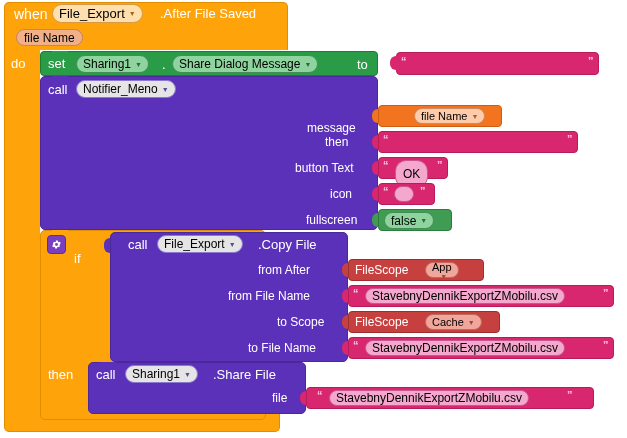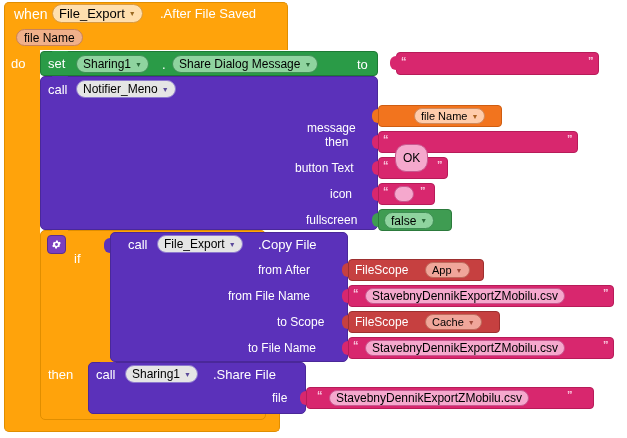--- a/index.html
+++ b/index.html
@@ -145,21 +145,21 @@
   <span class="lbl t-white" style="left:325px;top:136px;font-size:12px;">then</span>
   <div class="plug" style="left:372px;top:135px;height:14px;background:#d8276e;border-radius:6px 0 0 6px;"></div>
   <div class="blk txtblk" style="left:378px;top:131px;width:200px;height:22px;"></div>
   <span class="quote" style="left:383px;top:134px;">“</span>
   <span class="quote" style="left:567px;top:134px;">”</span>
 
   <span class="lbl t-white" style="left:295px;top:162px;font-size:12px;">button Text</span>
   <div class="plug" style="left:372px;top:161px;height:14px;background:#d8276e;border-radius:6px 0 0 6px;"></div>
   <div class="blk txtblk" style="left:378px;top:157px;width:70px;height:22px;"></div>
   <span class="quote" style="left:383px;top:160px;">“</span>
-  <div class="chip chip-pink" style="left:395px;top:144px;height:28px;padding:0 7px;font-size:12px;">
+  <div class="chip chip-pink" style="left:395px;top:160px;height:28px;padding:0 7px;font-size:12px;">
     <span>OK</span>
   </div>
   <span class="quote" style="left:437px;top:160px;">”</span>
 
   <span class="lbl t-white" style="left:330px;top:188px;font-size:12px;">icon</span>
   <div class="plug" style="left:372px;top:187px;height:14px;background:#d8276e;border-radius:6px 0 0 6px;"></div>
   <div class="blk txtblk" style="left:378px;top:183px;width:57px;height:22px;"></div>
   <span class="quote" style="left:383px;top:186px;">“</span>
   <div class="chip chip-pink" style="left:394px;top:186px;height:16px;width:20px;padding:0;font-size:12px;">
     <span></span>
@@ -198,21 +198,21 @@
     <span>File_Export</span>
     <span class="caret">▼</span>
   </div>
 
   <span class="lbl t-white" style="left:258px;top:238px;font-size:13px;">.Copy File</span>
 
   <span class="lbl t-white" style="left:258px;top:264px;font-size:12px;">from After</span>
   <div class="plug" style="left:342px;top:263px;height:14px;background:#c64040;border-radius:6px 0 0 6px;"></div>
   <div class="blk scopeblk" style="left:348px;top:259px;width:136px;height:22px;"></div>
   <span class="lbl t-white" style="left:355px;top:264px;font-size:12px;">FileScope</span>
-  <div class="chip chip-red" style="left:425px;top:262px;height:16px;padding:0 6px;font-size:11px;">
+  <div class="chip chip-red" style="left:425px;top:262px;height:16px;padding:0 6px;font-size:11px;flex-direction:column;">
     <span>App</span>
     <span class="caret">▼</span>
   </div>
 
   <span class="lbl t-white" style="left:228px;top:290px;font-size:12px;">from File Name</span>
   <div class="plug" style="left:342px;top:289px;height:14px;background:#d8276e;border-radius:6px 0 0 6px;"></div>
   <div class="blk txtblk" style="left:348px;top:285px;width:266px;height:22px;"></div>
   <span class="quote" style="left:353px;top:288px;">“</span>
   <div class="chip chip-pink" style="left:365px;top:288px;height:16px;padding:0 6px;font-size:12px;">
     <span>StavebnyDennikExportZMobilu.csv</span>

